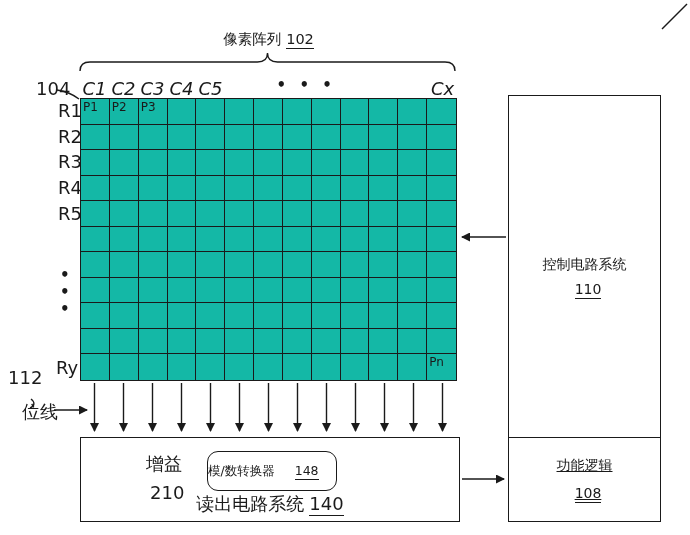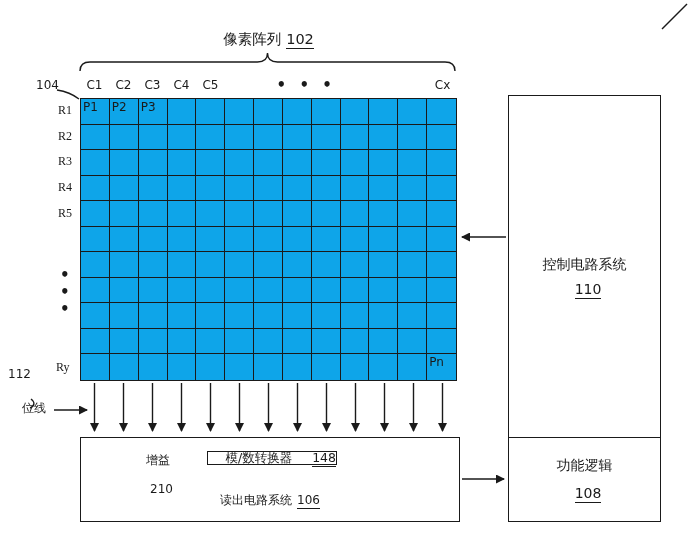--- a/index.html
+++ b/index.html
@@ -3,46 +3,46 @@
 <meta charset="utf-8">
 <style>
   * { margin:0; padding:0; box-sizing:border-box; }
   html,body { background:#ffffff; }
   body { font-family:"DejaVu Sans","Liberation Sans",sans-serif; color:#1a1a1a; }
   #canvas { position:relative; width:690px; height:535px; background:#ffffff; overflow:hidden; }
 
   #overlay { position:absolute; left:0; top:0; width:690px; height:535px; pointer-events:none; }
   .arrow { stroke:#1a1a1a; stroke-width:1.4; fill:none; }
 
-  .lbl { position:absolute; font-size:12px; white-space:nowrap; line-height:1.15; }
-  .collbl { transform:translateX(-50%); }
-  .rowlbl { transform:translateY(-50%);font-family:Liberation Serif, serif; }
+  .lbl { position:absolute; font-size:18px; white-space:nowrap; line-height:1.15; }
+  .collbl { transform:translateX(-50%);font-style:italic; }
+  .rowlbl { transform:translateY(-50%); }
   .dots { letter-spacing:4px; font-size:15px; font-weight:bold; }
   .vdot { font-size:15px; font-weight:bold; transform:translateY(-50%); }
   .ref { border-bottom:1.4px solid #1a1a1a; padding-bottom:1px; margin-left:5px; }
 
   .title { left:80px; top:31px; width:377px; text-align:center; font-size:14.5px; }
 
   #pixel-grid { position:absolute; left:80px; top:98px; width:377px; height:283px;
     display:grid; grid-template-columns:repeat(13,1fr); grid-template-rows:repeat(11,1fr);
-    border:1.6px solid #1a1a1a; background:#0ea5e9; }
+    border:1.6px solid #1a1a1a; background:#14b8a6; }
   .cell { border-right:1px solid #1a1a1a; border-bottom:1px solid #1a1a1a;
     font-size:12px; padding:1px 0 0 2px; overflow:hidden; }
   .cell:nth-child(13n) { border-right:none; }
   .cell:nth-last-child(-n+13) { border-bottom:none; }
 
   .box { position:absolute; border:1.6px solid #1a1a1a; background:#fff; }
   #readout-box { left:80px; top:437px; width:380px; height:85px; }
-  #adc-box { left:207px; top:451px; width:130px; height:14px; display:flex;
-    align-items:center; justify-content:flex-end; font-size:12.5px; }
+  #adc-box { left:207px; top:451px; width:130px; height:40px; display:flex;
+    align-items:center; justify-content:flex-start; font-size:12.5px;border-radius:11px; }
   #adc-box .ref { margin-left:20px; }
   #control-box { left:508px; top:95px; width:153px; height:365px; display:flex;
     flex-direction:column; align-items:center; justify-content:center; gap:7px; font-size:14px; }
   #logic-box { left:508px; top:437px; width:153px; height:85px; display:flex;
-    flex-direction:column; align-items:center; justify-content:center; gap:10px; font-size:14px; }
+    flex-direction:column; align-items:center; justify-content:center; gap:10px; font-size:14px;text-decoration:underline; }
   #control-box .ref, #logic-box .ref { margin-left:7px; }
 
   #readout-label { left:80px; top:494px; width:380px; text-align:center; }
 </style>
 </head>
 <body>
 
 <div id="canvas">
 
   <svg id="overlay" viewBox="0 0 690 535">
@@ -250,21 +250,21 @@
   <div class="lbl" style="left:22px; top:402px;text-align:center;">位线</div>
 
   <div class="box" id="readout-box"></div>
   <div class="box" id="adc-box">
     <span>模/数转换器</span>
       <span class="ref">148</span>
   </div>
   <div class="lbl" style="left:146px; top:454px;text-align:center;">增益</div>
   <div class="lbl" style="left:150px; top:483px;">210</div>
   <div class="lbl" id="readout-label">
-    <span>读出电路系统</span><span class="ref">106</span>
+    <span>读出电路系统</span><span class="ref">140</span>
   </div>
 
   <div class="box" id="control-box">
     <span>控制电路系统</span>
     <span class="ref">110</span>
   </div>
 
   <div class="box" id="logic-box">
     <span>功能逻辑</span>
     <span class="ref">108</span>

